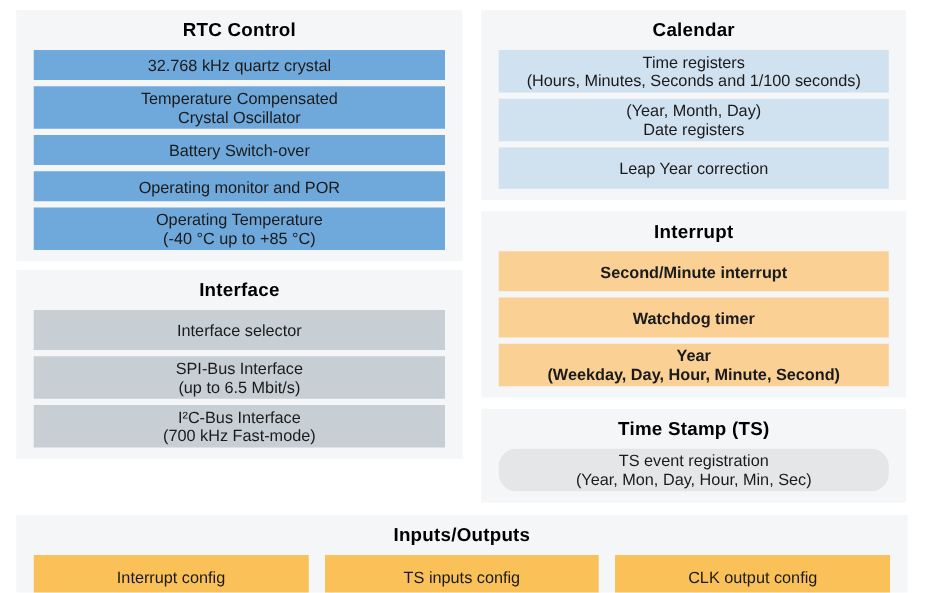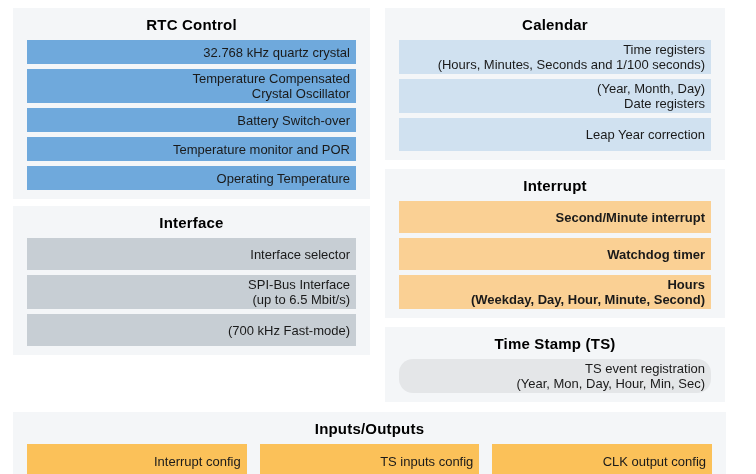--- a/index.html
+++ b/index.html
@@ -27,21 +27,21 @@
     padding: 4px 0 7px 0;
     text-align: center;
     font-size: 15px;
     font-weight: bold;
     color: #000000;
     letter-spacing: 0.2px;
   }
   .boxes { display: flex; flex-direction: column; gap: 5px; }
   .box {
     display: flex; flex-direction: column; justify-content: center;
-    text-align: right;
+    text-align: center;
     font-size: 13px; line-height: 15px;
     padding: 2px 6px;
   }
   .box div { min-height: 0; }
 
   .blue        { background: var(--blue, #6FA9DC); }
   .lightblue   { background: var(--light_blue, #D0E1F0); }
   .gray        { background: var(--gray, #C7CED4); }
   .lightgray   { background: var(--ts_gray, #E4E6E8); }
   .lightorange { background: var(--light_orange, #FAD094); }
@@ -73,39 +73,41 @@
             <div>32.768 kHz quartz crystal</div>
           </div>
           <div class="box blue">
             <div>Temperature Compensated</div>
             <div>Crystal Oscillator</div>
           </div>
           <div class="box blue">
             <div>Battery Switch-over</div>
           </div>
           <div class="box blue">
-            <div>Temperature monitor and POR</div>
+            <div>Operating monitor and POR</div>
           </div>
           <div class="box blue">
             <div>Operating Temperature</div>
+            <div>(-40 °C up to +85 °C)</div>
           </div>
         </div>
       </section>
 
       <section class="panel interface">
         <h2 class="panel-title">Interface</h2>
         <div class="boxes">
           <div class="box gray">
             <div>Interface selector</div>
           </div>
           <div class="box gray">
             <div>SPI-Bus Interface</div>
             <div>(up to 6.5 Mbit/s)</div>
           </div>
           <div class="box gray">
+            <div>I²C-Bus Interface</div>
             <div>(700 kHz Fast-mode)</div>
           </div>
         </div>
       </section>
 
     </div>
 
     <div class="col col-right">
 
       <section class="panel calendar">
@@ -128,21 +130,21 @@
       <section class="panel interrupt">
         <h2 class="panel-title">Interrupt</h2>
         <div class="boxes">
           <div class="box lightorange">
             <div>Second/Minute interrupt</div>
           </div>
           <div class="box lightorange">
             <div>Watchdog timer</div>
           </div>
           <div class="box lightorange">
-            <div>Hours</div>
+            <div>Year</div>
             <div>(Weekday, Day, Hour, Minute, Second)</div>
           </div>
         </div>
       </section>
 
       <section class="panel timestamp">
         <h2 class="panel-title">Time Stamp (TS)</h2>
         <div class="boxes">
           <div class="box lightgray">
             <div>TS event registration</div>

